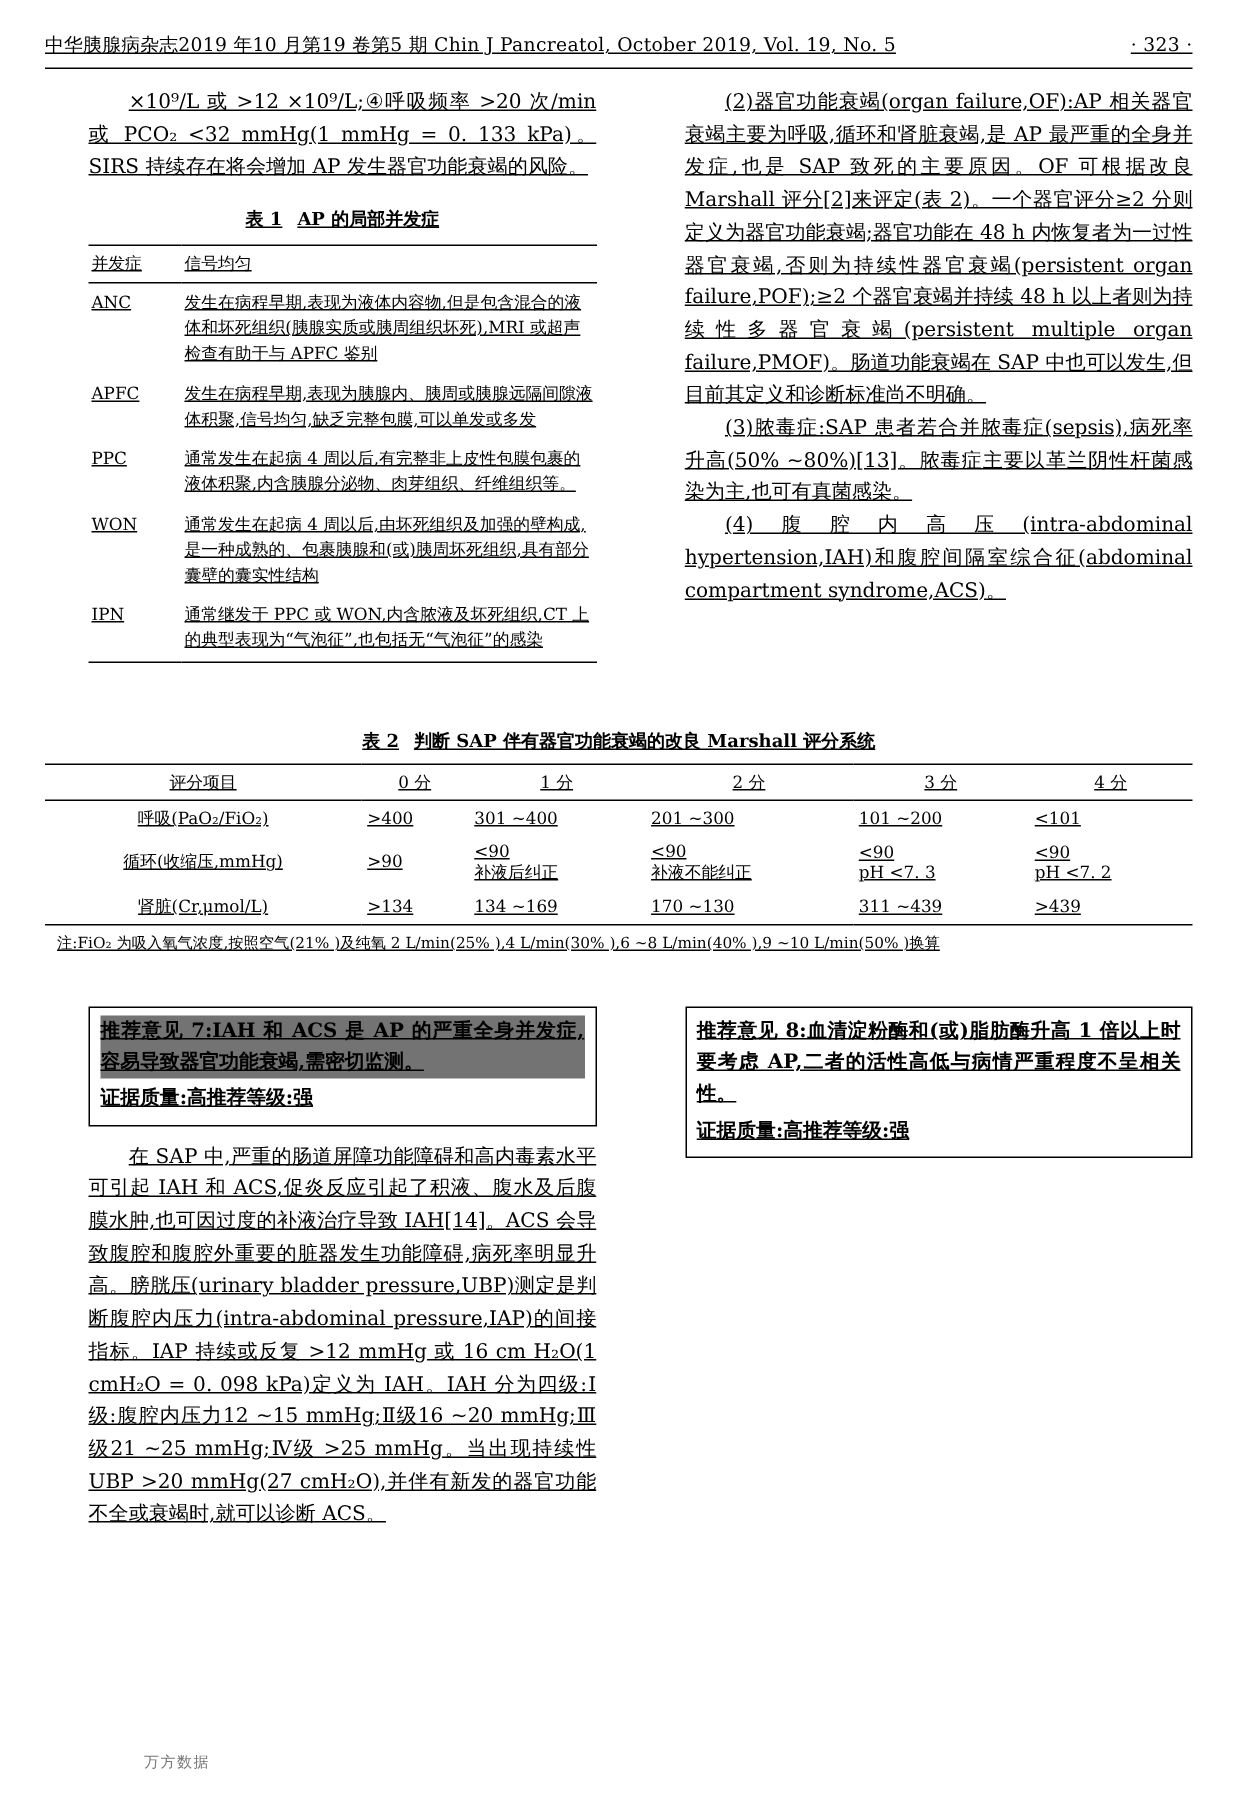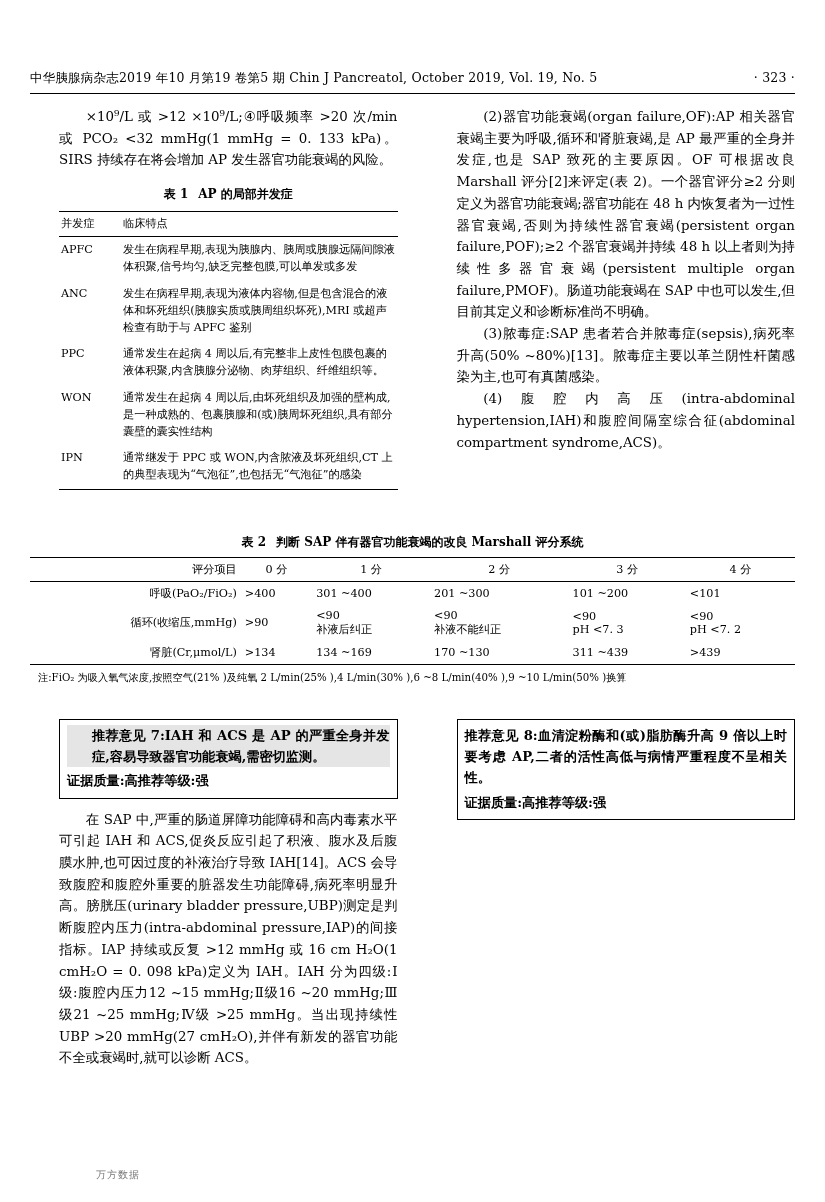--- a/index.html
+++ b/index.html
@@ -9,32 +9,33 @@
     font-family:"DejaVu Serif","Liberation Serif",serif;
     color:#000;
     position:relative;
     overflow:hidden;
   }
   .page{
     position:relative;
     width:825px;height:1202px;
     box-sizing:border-box;
     padding:22px 30px 10px 30px;
+    text-decoration:underline;
   }
   
   .runhead{
     display:flex;
     justify-content:space-between;
     align-items:baseline;
     font-size:12.5px;
     letter-spacing:0.2px;
     padding-bottom:6px;
   }
   .runhead .rh-left{white-space:nowrap;}
-  .runhead .rh-right{white-space:nowrap;margin-top:48px;}
+  .runhead .rh-right{white-space:nowrap;}
   .rule{
     border-bottom:1.1px solid #000;
     margin:0 0 12px 0;
   }
   
   .cols{
     display:flex;
     gap:30px;
   }
   .col{
@@ -77,21 +78,21 @@
   .fullwide{margin-top:44px;}
   .t2{
     font-size:11.2px;
     width:100%;
   }
   .t2 th,.t2 td{
     padding:4px 4px;
     font-weight:normal;
     white-space:nowrap;
   }
-  .t2 th:first-child,.t2 td:first-child{text-align:right;padding-left:4px;}
+  .t2 th:first-child,.t2 td:first-child{text-align:center;padding-left:4px;}
   .t2 thead th{
     border-top:1.1px solid #000;
     border-bottom:0.8px solid #000;
   }
   .t2 tbody tr:last-child td{border-bottom:1.1px solid #000;}
   .t2-note{
     font-size:10.2px;
     line-height:1.5;
     margin-top:5px;
     padding-left:8px;
@@ -99,23 +100,22 @@
   
   .rec{
     border:1.4px solid #000;
     padding:5px 7px 6px 7px;
     font-size:13.2px;
     line-height:1.6;
     margin:16px 0 10px 0;
     box-sizing:border-box;
   }
   .rec.hl .rec-text{
-    background:#e5e5e5;
-    font-weight:bold;
-    padding-left:25px;
+    background:#737373;
+    font-weight:bold;
   }
   .rec .rec-text{
     display:block;
     text-indent:0;
     font-weight:bold;
   }
   .rec .rec-meta{
     display:flex;
     margin-top:3px;
     font-weight:bold;
@@ -151,31 +151,31 @@
       <p>×10⁹/L 或 &gt;12 ×10⁹/L;④呼吸频率 &gt;20 次/min 或 PCO₂ &lt;32 mmHg(1 mmHg = 0. 133 kPa)。SIRS 持续存在将会增加 AP 发生器官功能衰竭的风险。</p>
 
       <div class="tbl-title">
         <span class="tnum">表 1</span><span>AP 的局部并发症</span>
       </div>
 
       <table class="t1">
         <thead>
           <tr>
             <th class="c1">并发症</th>
-            <th>临床特点</th>
+            <th>信号均匀</th>
           </tr>
         </thead>
         <tbody>
           <tr>
+            <td class="c1 abbr">ANC</td>
+            <td>发生在病程早期,表现为液体内容物,但是包含混合的液体和坏死组织(胰腺实质或胰周组织坏死),MRI 或超声检查有助于与 APFC 鉴别</td>
+          </tr>
+          <tr>
             <td class="c1 abbr">APFC</td>
             <td>发生在病程早期,表现为胰腺内、胰周或胰腺远隔间隙液体积聚,信号均匀,缺乏完整包膜,可以单发或多发</td>
-          </tr>
-          <tr>
-            <td class="c1 abbr">ANC</td>
-            <td>发生在病程早期,表现为液体内容物,但是包含混合的液体和坏死组织(胰腺实质或胰周组织坏死),MRI 或超声检查有助于与 APFC 鉴别</td>
           </tr>
           <tr>
             <td class="c1 abbr">PPC</td>
             <td>通常发生在起病 4 周以后,有完整非上皮性包膜包裹的液体积聚,内含胰腺分泌物、肉芽组织、纤维组织等。</td>
           </tr>
           <tr>
             <td class="c1 abbr">WON</td>
             <td>通常发生在起病 4 周以后,由坏死组织及加强的壁构成,是一种成熟的、包裹胰腺和(或)胰周坏死组织,具有部分囊壁的囊实性结构</td>
           </tr>
           <tr>
@@ -254,21 +254,21 @@
         </span>
       </div>
       <p>在 SAP 中,严重的肠道屏障功能障碍和高内毒素水平可引起 IAH 和 ACS,促炎反应引起了积液、腹水及后腹膜水肿,也可因过度的补液治疗导致 IAH[14]。ACS 会导致腹腔和腹腔外重要的脏器发生功能障碍,病死率明显升高。膀胱压(urinary bladder pressure,UBP)测定是判断腹腔内压力(intra-abdominal pressure,IAP)的间接指标。IAP 持续或反复 &gt;12 mmHg 或 16 cm H₂O(1 cmH₂O = 0. 098 kPa)定义为 IAH。IAH 分为四级:Ⅰ级:腹腔内压力12 ~15 mmHg;Ⅱ级16 ~20 mmHg;Ⅲ级21 ~25 mmHg;Ⅳ级 &gt;25 mmHg。当出现持续性 UBP &gt;20 mmHg(27 cmH₂O),并伴有新发的器官功能不全或衰竭时,就可以诊断 ACS。</p>
     </div>
 
     <div class="col">
       <p></p>
       <p class="sec-h"></p>
       <p class="sec-h"></p>
       <div class="rec plain">
-        <span class="rec-text">推荐意见 8:血清淀粉酶和(或)脂肪酶升高 9 倍以上时要考虑 AP,二者的活性高低与病情严重程度不呈相关性。</span>
+        <span class="rec-text">推荐意见 8:血清淀粉酶和(或)脂肪酶升高 1 倍以上时要考虑 AP,二者的活性高低与病情严重程度不呈相关性。</span>
         <span class="rec-meta">
           <span>证据质量:高</span>
           <span>推荐等级:强</span>
         </span>
       </div>
       <p></p>
     </div>
 
   </div>
 

